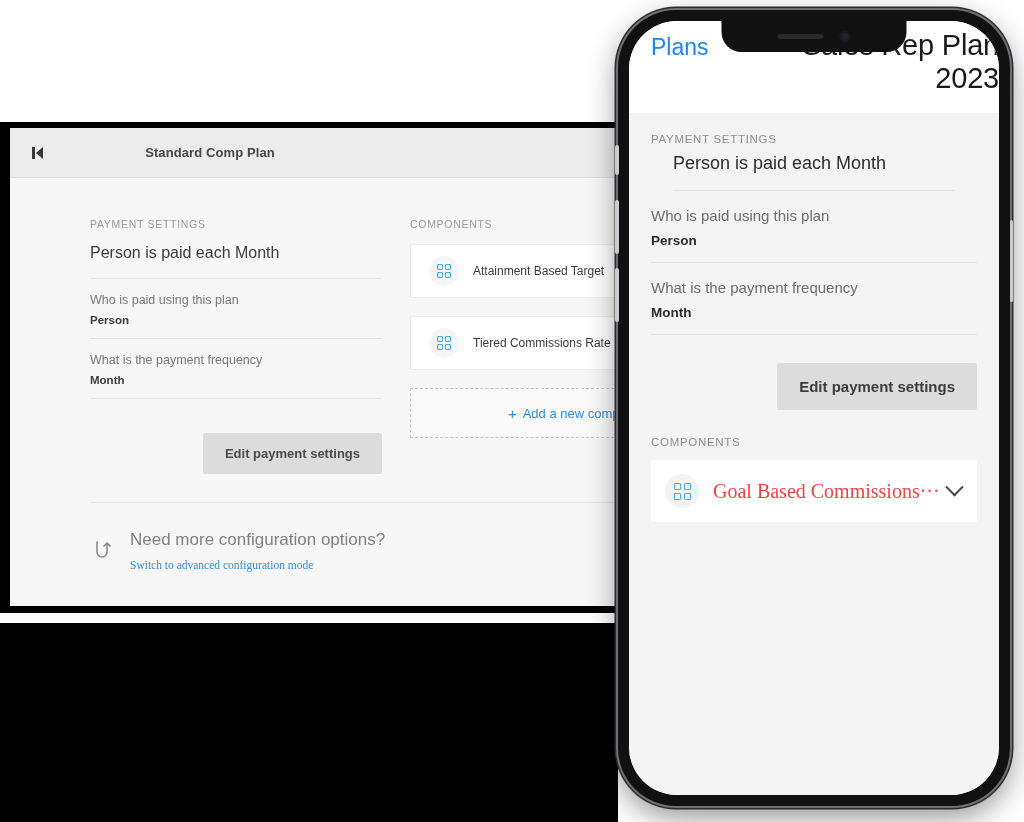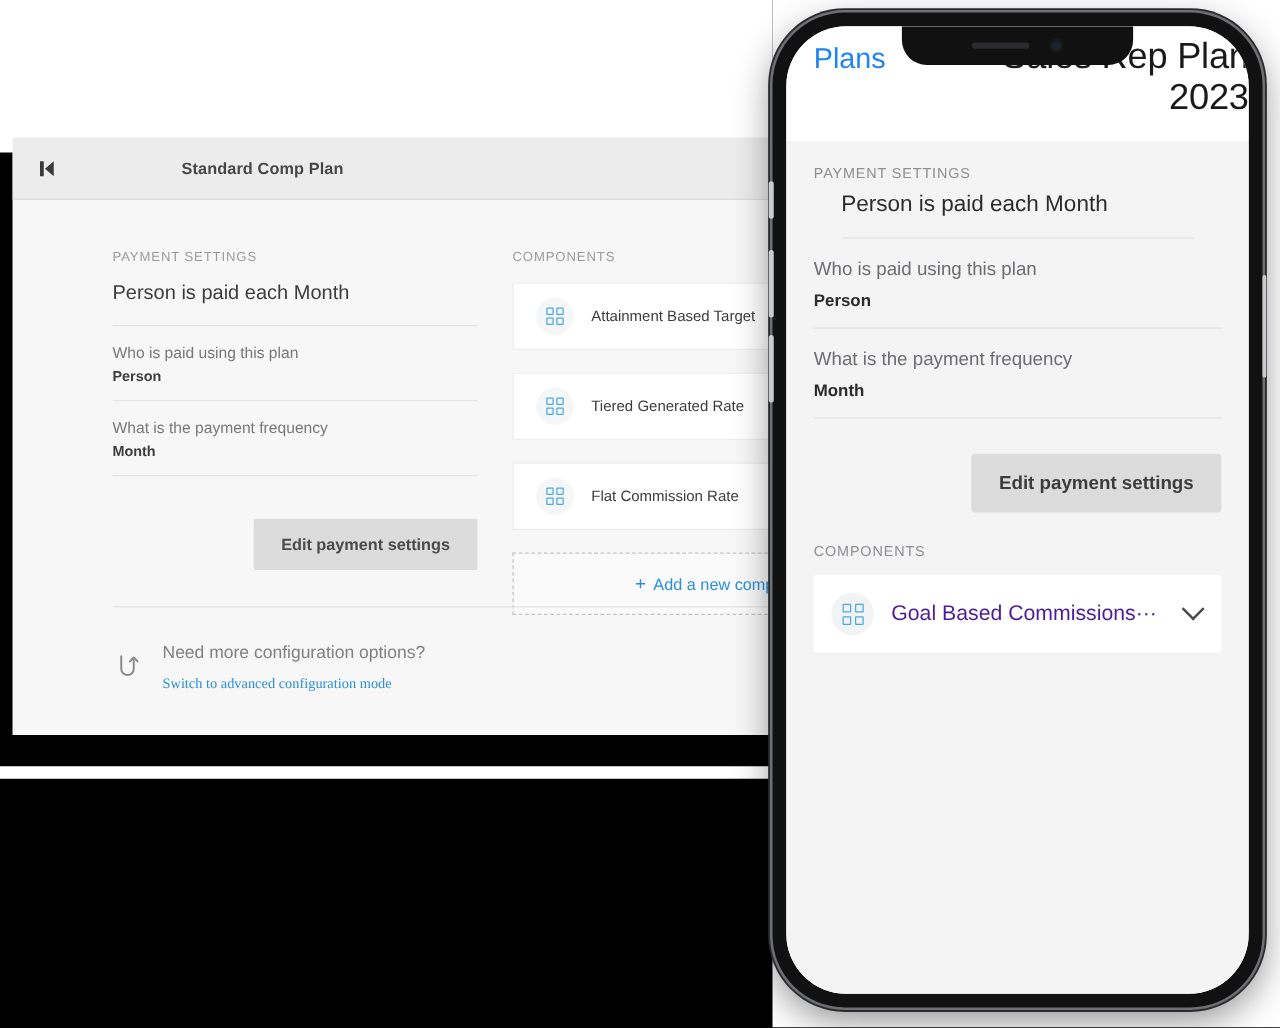--- a/index.html
+++ b/index.html
@@ -25,21 +25,21 @@
     background: #ffffff;
   }
   #band-top    { left: 0;   top: 0;   width: 618px; height: 122px; }
   #band-bottom { left: 0;   top: 613px; width: 618px; height: 10px; }
   #band-right  { left: 618px; top: 0;  width: 406px; height: 822px; }
 
   
   #desktop-panel {
     position: absolute;
     left: 10px;
-    top: 110px;
+    top: 128px;
     width: 800px;
     height: 478px;
     background: #f7f7f7;
     overflow: hidden;
   }
 
   #desktop-titlebar {
     position: relative;
     height: 50px;
     background: #ececec;
@@ -198,21 +198,21 @@
     padding-top: 24px;
     display: flex;
     align-items: center;
   }
   #advanced-icon {
     width: 26px; height: 26px;
     margin-right: 14px;
     flex: none;
   }
   #footer-texts { line-height: 1.5; }
-  #footer-q { font-size: 14px; color: #808080; }
+  #footer-q { font-size: 17px; color: #808080; }
   #footer-link { font-size: 11.5px; color: #2a8fd8; text-decoration: none; cursor: pointer; font-family: Liberation Serif, serif; }
   #gen-status {
     margin-left: auto;
     font-size: 12.5px;
     color: #808080;
     display: flex;
     align-items: center;
     white-space: nowrap;
   }
   #gen-dot {
@@ -408,24 +408,25 @@
     grid-template-columns: 7px 7px;
     grid-template-rows: 7px 7px;
     gap: 3px;
   }
   .p-grid-icon .g i {
     display: block;
     border: 1.8px solid #4aa8e0;
     border-radius: 1px;
   }
   .p-comp-name {
-    font-size: 17px;
-    color: #4c1d95;
+    font-size: 20px;
+    color: #ef4444;
     overflow: hidden;
     white-space: nowrap;
+    font-family: Liberation Serif, serif;
   }
   .p-chevron {
     margin-left: auto;
     width: 13px; height: 13px;
     border-right: 2.2px solid #4a4a4a;
     border-bottom: 2.2px solid #4a4a4a;
     transform: rotate(45deg) translate(-3px,-3px);
     flex: none;
     cursor: pointer;
   }
@@ -485,34 +486,23 @@
 
         <div class="comp-card">
           <span class="grid-icon">
               <span class="g">
                 <i></i>
                 <i></i>
                 <i></i>
                 <i></i>
               </span>
             </span>
-          <span class="comp-name">Tiered Generated Rate</span>
-        </div>
-
-        <div class="comp-card">
-          <span class="grid-icon">
-              <span class="g">
-                <i></i>
-                <i></i>
-                <i></i>
-                <i></i>
-              </span>
-            </span>
-          <span class="comp-name">Flat Commission Rate</span>
-        </div>
+          <span class="comp-name">Tiered Commissions Rate</span>
+        </div>
+
 
         <div id="add-comp-card">
           <span class="plus">+</span>
           <span>Add a new component</span>
         </div>
       </div>
 
     </div>
 
     <div id="desktop-footer">

